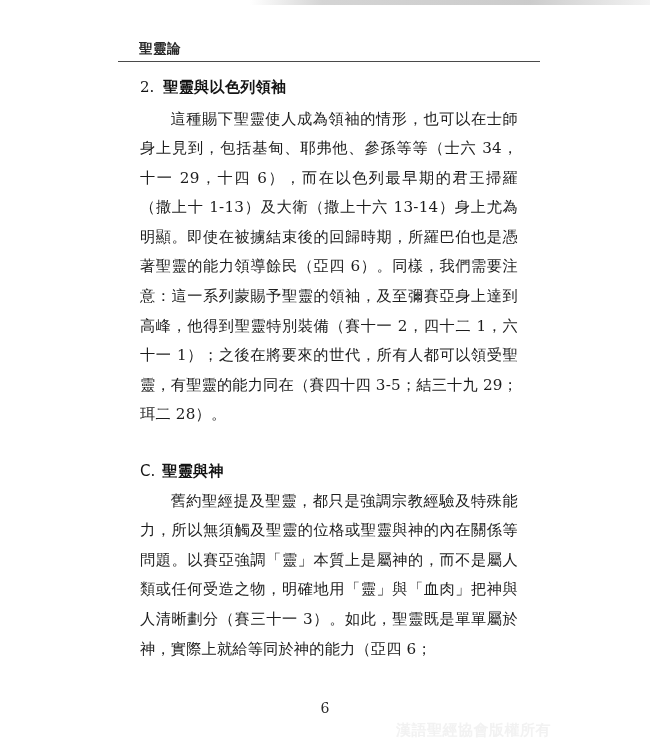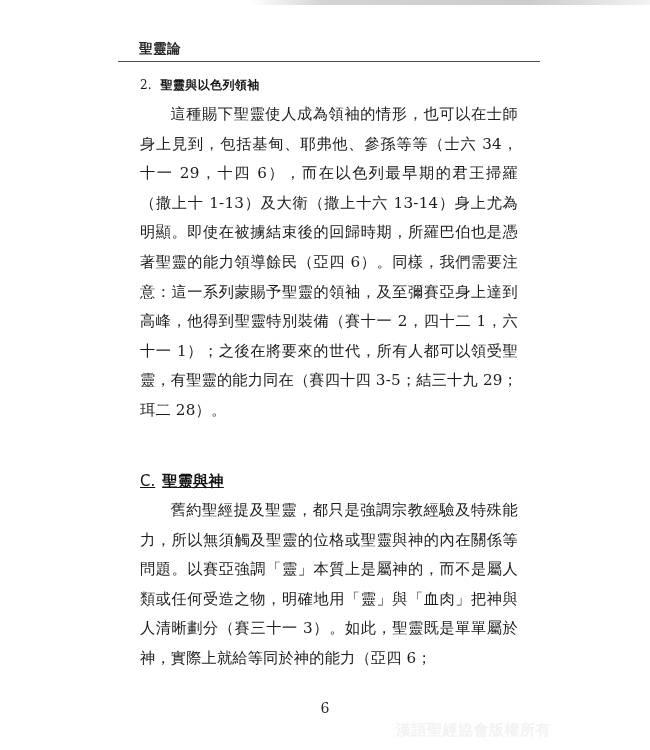--- a/index.html
+++ b/index.html
@@ -59,43 +59,42 @@
   
   .column {
     position: absolute;
     left: 140px;
     top: 76px;
     width: 378px;
   }
 
   h2.sub-heading {
     font-family: "DejaVu Sans", "Liberation Sans", sans-serif;
-    font-size: 12px;
+    font-size: 15px;
     font-weight: bold;
     margin: 0 0 6px 0;
     line-height: 1.5;
     color: #141414;
     letter-spacing: 0.4px;
   }
   h2.sub-heading .marker {
     font-family: "DejaVu Serif", "Liberation Serif", serif;
     font-weight: normal;
     margin-right: 9px;
     letter-spacing: 0;
   }
 
   h2.section-heading {
     font-family: "DejaVu Sans", "Liberation Sans", sans-serif;
     font-size: 15px;
     font-weight: bold;
-    margin: 44px 0 4px 0;
+    margin: 30px 0 4px 0;
     line-height: 1.5;
     color: #141414;
     letter-spacing: 0.4px;
-    text-decoration: underline;
   }
   h2.section-heading .marker {
     font-family: "DejaVu Sans", "Liberation Sans", sans-serif;
     font-weight: normal;
     margin-right: 7px;
     letter-spacing: 0;
   }
 
   p.body-text {
     margin: 0 0 0 0;

